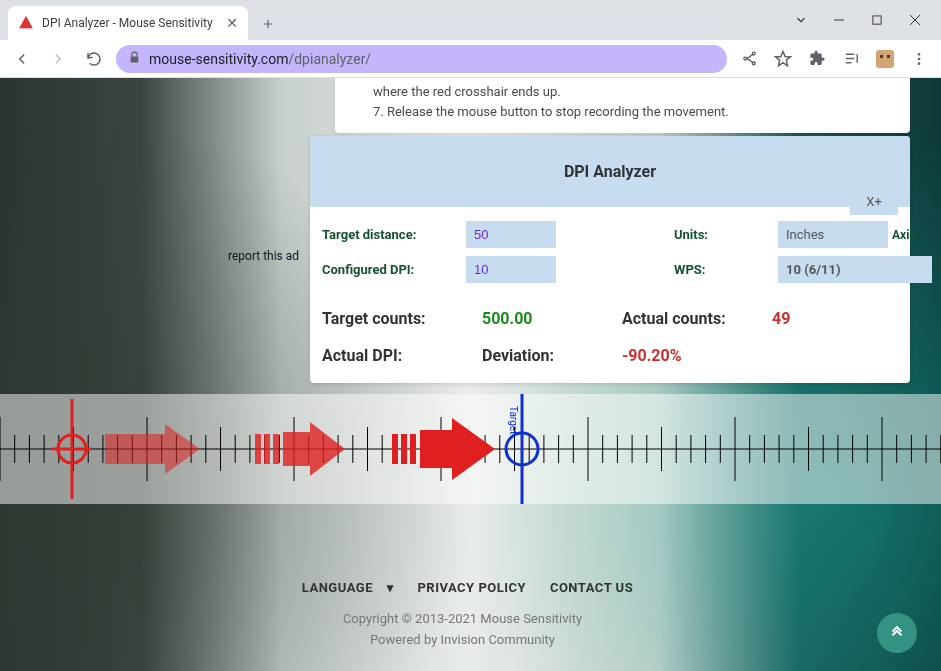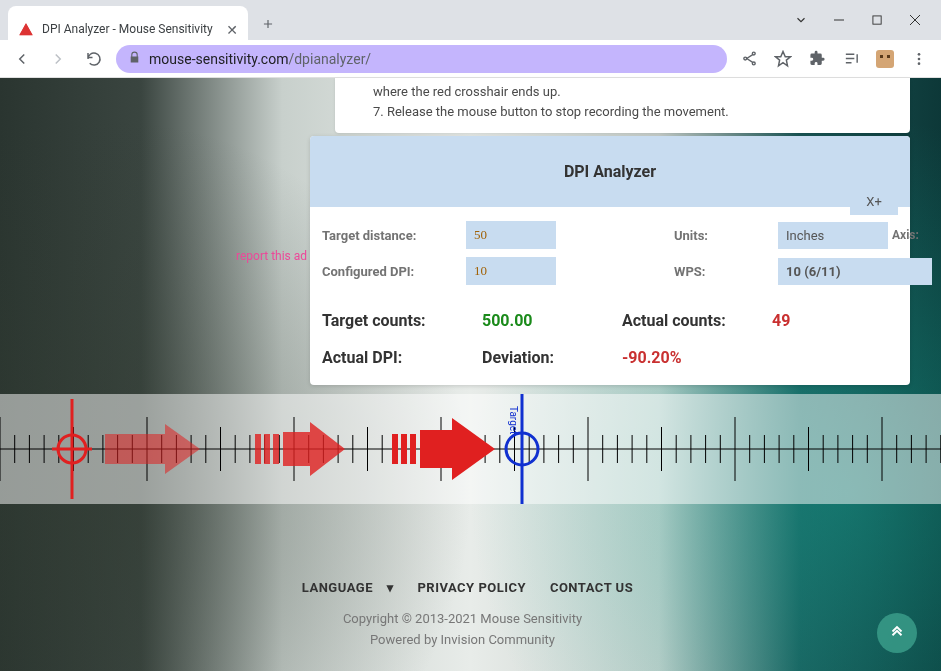--- a/index.html
+++ b/index.html
@@ -1,20 +1,20 @@
 <!DOCTYPE html>
 <html><head>
 <meta charset="utf-8">
 <style>
 * { margin: 0; padding: 0; box-sizing: border-box; }
 body { font-family: -apple-system, BlinkMacSystemFont, "Segoe UI", Roboto, Arial, sans-serif; width: 941px; height: 671px; overflow: hidden; background: #fff; position: relative; }
 
 
 .browser-top { background: #dee1e6; height: 40px; display: flex; align-items: flex-end; }
-.tab { background: #fff; height: 34px; margin-left: 8px; border-radius: 8px 8px 0 0; display: flex; align-items: flex-start; padding: 16px 10px; gap: 8px; width: 240px; font-size: 12px; color: #3c4043; }
+.tab { background: #fff; height: 34px; margin-left: 8px; border-radius: 8px 8px 0 0; display: flex; align-items: center; padding: 16px 10px; gap: 8px; width: 240px; font-size: 12px; color: #3c4043; }
 .tab-favicon { width: 16px; height: 16px; display: flex; align-items: center; justify-content: center; }
 .tab-title { flex: 1; white-space: nowrap; overflow: hidden; text-overflow: ellipsis; }
 .tab-close { color: #5f6368; cursor: pointer; font-size: 14px; }
 .newtab { width: 28px; height: 28px; display: flex; align-items: center; justify-content: center; color: #5f6368; margin-left: 6px; margin-bottom: 2px; cursor: pointer; }
 .window-controls { margin-left: auto; display: flex; gap: 18px; padding-right: 16px; padding-bottom: 10px; color: #333; }
 .win-btn { width: 20px; height: 20px; display: flex; align-items: center; justify-content: center; cursor: pointer; }
 
 .toolbar { background: #fff; height: 38px; display: flex; align-items: center; padding: 0 8px; gap: 8px; border-bottom: 1px solid #e0e0e0; }
 .nav-btn { width: 28px; height: 28px; display: flex; align-items: center; justify-content: center; color: #5f6368; cursor: pointer; border-radius: 50%; }
 .nav-btn.disabled { color: #bdc1c6; }
@@ -30,31 +30,31 @@
 .page-bg::before { content:""; position:absolute; inset:0; background: radial-gradient(circle at 90% 70%, rgba(20,180,160,0.4), transparent 40%), radial-gradient(circle at 10% 70%, rgba(50,60,50,0.5), transparent 40%); }
 
 .content-wrap { position: absolute; top: 78px; left: 0; right: 0; bottom: 0; }
 
 .instruction-box { position: absolute; top: 0; left: 335px; width: 575px; background: #fff; font-size: 13px; color: #4a4a4a; padding: 4px 20px 12px 20px; line-height: 1.5; border-bottom-left-radius: 4px; border-bottom-right-radius: 4px; box-shadow: 0 1px 3px rgba(0,0,0,0.1); }
 .instruction-item { padding-left: 18px; }
 
 .analyzer-panel { position: absolute; top: 58px; left: 310px; width: 600px; background: #fff; border-radius: 4px; box-shadow: 0 1px 4px rgba(0,0,0,0.15); }
 .analyzer-header { background: #c8dcf0; text-align: center; padding: 26px; font-weight: bold; font-size: 16px; color: #333; border-radius: 4px 4px 0 0; }
 .form-grid { display: grid; grid-template-columns: 140px 100px 100px 100px 110px 40px; gap: 8px 4px; padding: 14px 12px 14px 12px; align-items: center; font-size: 13px; }
-.form-label { font-weight: bold; color: #737373; }
-.form-input { background: #c8dcf0; border: none; padding: 6px 8px; font-size: 13px; color: #a16207; width: 90px; font-family: Liberation Serif, serif; }
+.form-label { font-weight: bold; color: #14532d; }
+.form-input { background: #c8dcf0; border: none; padding: 6px 8px; font-size: 13px; color: #6d28d9; width: 90px; }
 .form-select { background: #c8dcf0; border: none; padding: 6px 8px; font-size: 13px; color: #555; width: 100%; }
 .form-text { background: #c8dcf0; padding: 6px 8px; font-size: 13px; color: #555; }
 
 .results { padding: 12px 12px 18px 12px; display: grid; grid-template-columns: 160px 140px 150px 130px; row-gap: 18px; font-size: 16px; font-weight: bold; }
 .result-label { color: #333; }
 .result-green { color: #1a8a1a; }
 .result-red { color: #c93030; }
 
-.report-ad { position: absolute; top: 171px; left: 228px; font-size: 12px; color: #ec4899; margin-left: 8px; }
+.report-ad { position: absolute; top: 171px; left: 228px; font-size: 12px; color: #0f172a; }
 
 
 .ruler-zone { position: absolute; top: 316px; left: 0; right: 0; height: 110px; background: rgba(255,255,255,0.5); }
 .ruler-svg { width: 100%; height: 100%; }
 
 .footer { position: absolute; bottom: 20px; left: 0; right: 16px; text-align: center; font-size: 13px; color: #555; }
 .footer-links { font-weight: bold; color: #333; letter-spacing: 0.5px; margin-bottom: 14px; }
 .footer-links span { margin: 0 10px; cursor: pointer; }
 .footer-copy { color: #777; font-size: 13px; line-height: 1.6; }
 

